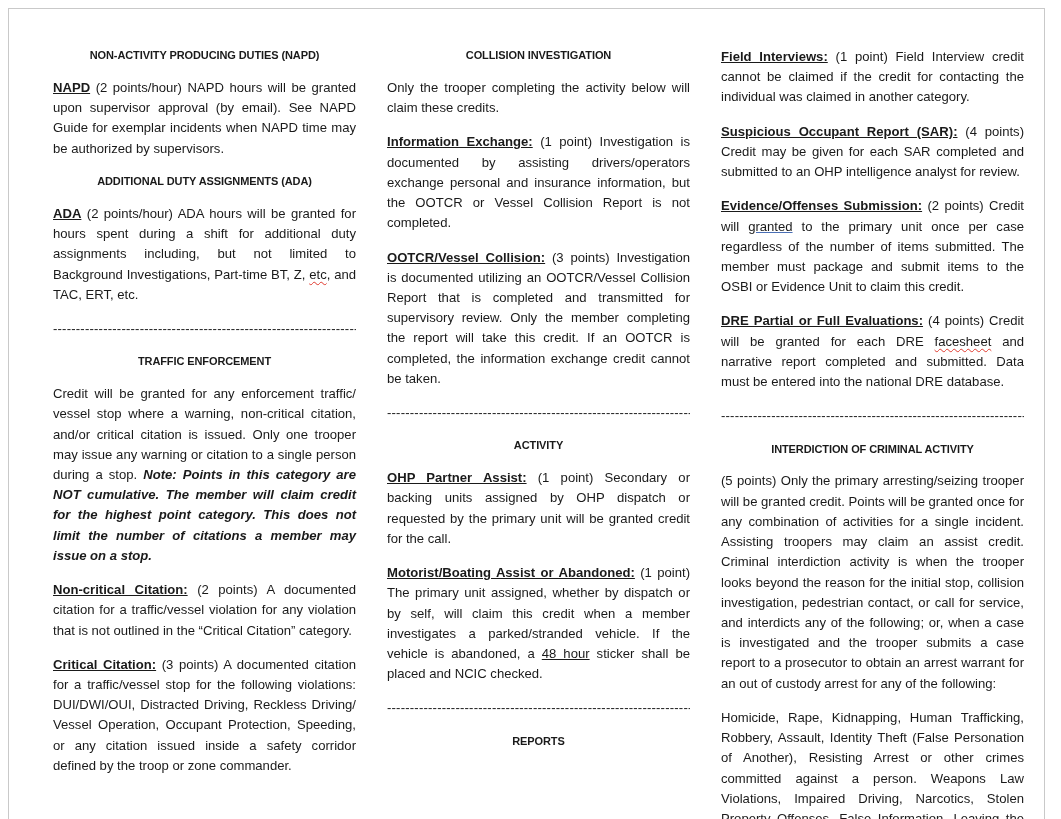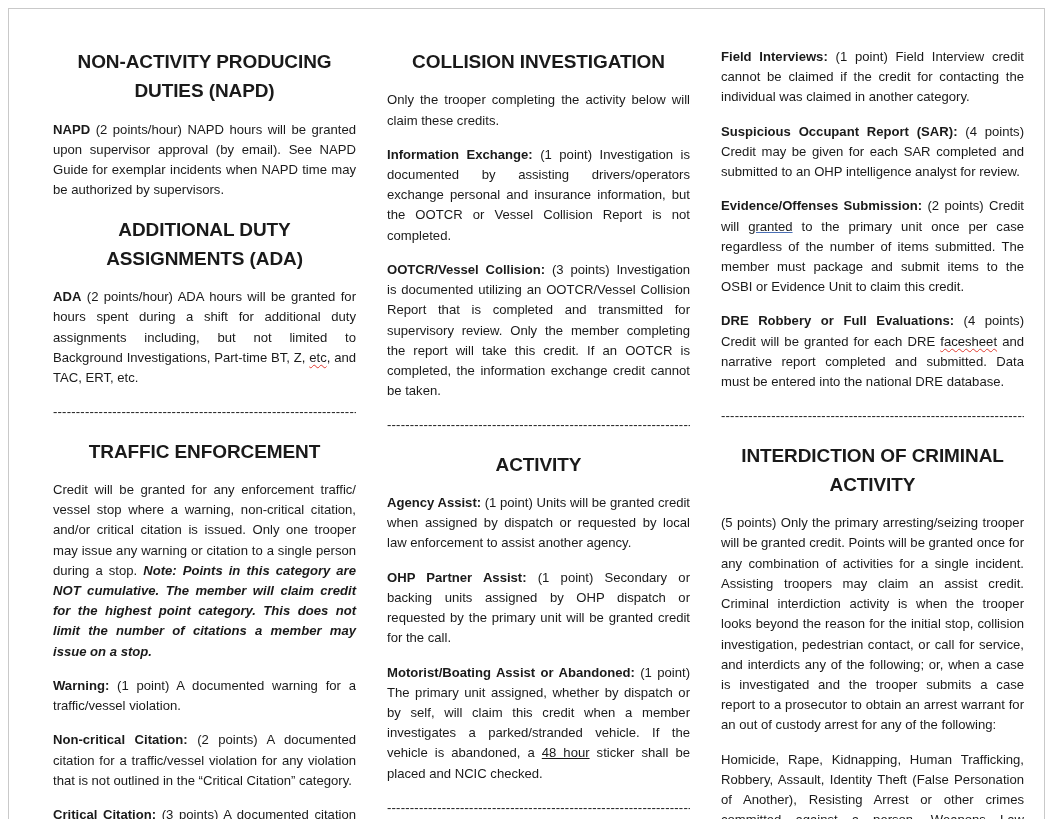--- a/index.html
+++ b/index.html
@@ -50,21 +50,21 @@
     hyphens: none;
   }
   .col-1 { margin-left: 30px; }
   .col-2 { margin-left: 31px; }
   .col-3 { margin-left: 31px; }
 
   
   .sec-head {
     text-align: center;
     font-weight: bold;
-    font-size: 19px;
+    font-size: 11px;
     margin: 0 0 14px 0;
     letter-spacing: -0.1px;
   }
   .para {
     margin: 0 0 14px 0;
     text-align: justify;
   }
   .para.last { margin-bottom: 14px; }
 
   .rule {
@@ -73,20 +73,21 @@
     font-size: 13.1px;
     color: #1a1a1a;
     white-space: nowrap;
     overflow: hidden;
     letter-spacing: 0.2px;
   }
 
   
   .run-head {
     font-weight: bold;
+    text-decoration: underline;
     text-underline-offset: 1px;
   }
   .bi {
     font-weight: bold;
     font-style: italic;
   }
   .u-plain {
     text-decoration: underline;
     text-underline-offset: 1px;
     margin-top: 16px;
@@ -125,23 +126,20 @@
       </div>
 
       <div class="rule">--------------------------------------------------------------------------</div>
 
       <div class="sec-head">TRAFFIC ENFORCEMENT</div>
 
       <div class="para">
         <span>Credit will be granted for any enforcement traffic/ vessel stop where a warning, non-critical citation, and/or critical citation is issued. Only one trooper may issue any warning or citation to a single person during a stop. </span><span class="bi">Note: Points in this category are NOT cumulative. The member will claim credit for the highest point category. This does not limit the number of citations a member may issue on a stop.</span>
       </div>
 
-      <div class="para">
-        <span class="run-head">Warning:</span><span> (1 point) A documented warning for a traffic/vessel violation.</span>
-      </div>
 
       <div class="para">
         <span class="run-head">Non-critical Citation:</span><span> (2 points) A documented citation for a traffic/vessel violation for any violation that is not outlined in the “Critical Citation” category.</span>
       </div>
 
       <div class="para">
         <span class="run-head">Critical Citation:</span><span> (3 points) A documented citation for a traffic/vessel stop for the following violations: DUI/DWI/OUI, Distracted Driving, Reckless Driving/ Vessel Operation, Occupant Protection, Speeding, or any citation issued inside a safety corridor defined by the troop or zone commander.</span>
       </div>
 
     </div>
@@ -157,23 +155,20 @@
       </div>
 
       <div class="para">
         <span class="run-head">OOTCR/Vessel Collision:</span><span> (3 points) Investigation is documented utilizing an OOTCR/Vessel Collision Report that is completed and transmitted for supervisory review. Only the member completing the report will take this credit. If an OOTCR is completed, the information exchange credit cannot be taken.</span>
       </div>
 
       <div class="rule">--------------------------------------------------------------------------</div>
 
       <div class="sec-head">ACTIVITY</div>
 
-      <div class="para">
-        <span class="run-head">Agency Assist:</span><span> (1 point) Units will be granted credit when assigned by dispatch or requested by local law enforcement to assist another agency.</span>
-      </div>
 
       <div class="para">
         <span class="run-head">OHP Partner Assist:</span><span> (1 point) Secondary or backing units assigned by OHP dispatch or requested by the primary unit will be granted credit for the call.</span>
       </div>
 
       <div class="para">
         <span class="run-head">Motorist/Boating Assist or Abandoned:</span><span> (1 point) The primary unit assigned, whether by dispatch or by self, will claim this credit when a member investigates a parked/stranded vehicle. If the vehicle is abandoned, a </span><span class="u-plain">48 hour</span><span> sticker shall be placed and NCIC checked.</span>
       </div>
 
       <div class="rule">--------------------------------------------------------------------------</div>
@@ -190,21 +185,21 @@
 
       <div class="para">
         <span class="run-head">Suspicious Occupant Report (SAR):</span><span> (4 points) Credit may be given for each SAR completed and submitted to an OHP intelligence analyst for review.</span>
       </div>
 
       <div class="para">
         <span class="run-head"> Evidence/Offenses Submission:</span><span> (2 points) Credit will </span><span class="u-blue">granted</span><span> to the primary unit once per case regardless of the number of items submitted. The member must package and submit items to the OSBI or Evidence Unit to claim this credit.</span>
       </div>
 
       <div class="para">
-        <span class="run-head">DRE Robbery or Full Evaluations:</span><span> (4 points) Credit will be granted for each DRE </span><span class="sp">facesheet</span><span> and narrative report completed and submitted. Data must be entered into the national DRE database.</span>
+        <span class="run-head">DRE Partial or Full Evaluations:</span><span> (4 points) Credit will be granted for each DRE </span><span class="sp">facesheet</span><span> and narrative report completed and submitted. Data must be entered into the national DRE database.</span>
       </div>
 
       <div class="rule">--------------------------------------------------------------------------</div>
 
       <div class="sec-head">INTERDICTION OF CRIMINAL ACTIVITY</div>
 
       <div class="para">(5 points) Only the primary arresting/seizing trooper will be granted credit. Points will be granted once for any combination of activities for a single incident. Assisting troopers may claim an assist credit. Criminal interdiction activity is when the trooper looks beyond the reason for the initial stop, collision investigation, pedestrian contact, or call for service, and interdicts any of the following; or, when a case is investigated and the trooper submits a case report to a prosecutor to obtain an arrest warrant for an out of custody arrest for any of the following:</div>
 
       <div class="para last">Homicide, Rape, Kidnapping, Human Trafficking, Robbery, Assault, Identity Theft (False Personation of Another), Resisting Arrest or other crimes committed against a person. Weapons Law Violations, Impaired Driving, Narcotics, Stolen Property Offenses, False Information, Leaving the Scene and recovering stolen property or other crimes committed against society. Arrests made when taking a person into custody</div>
     </div>

